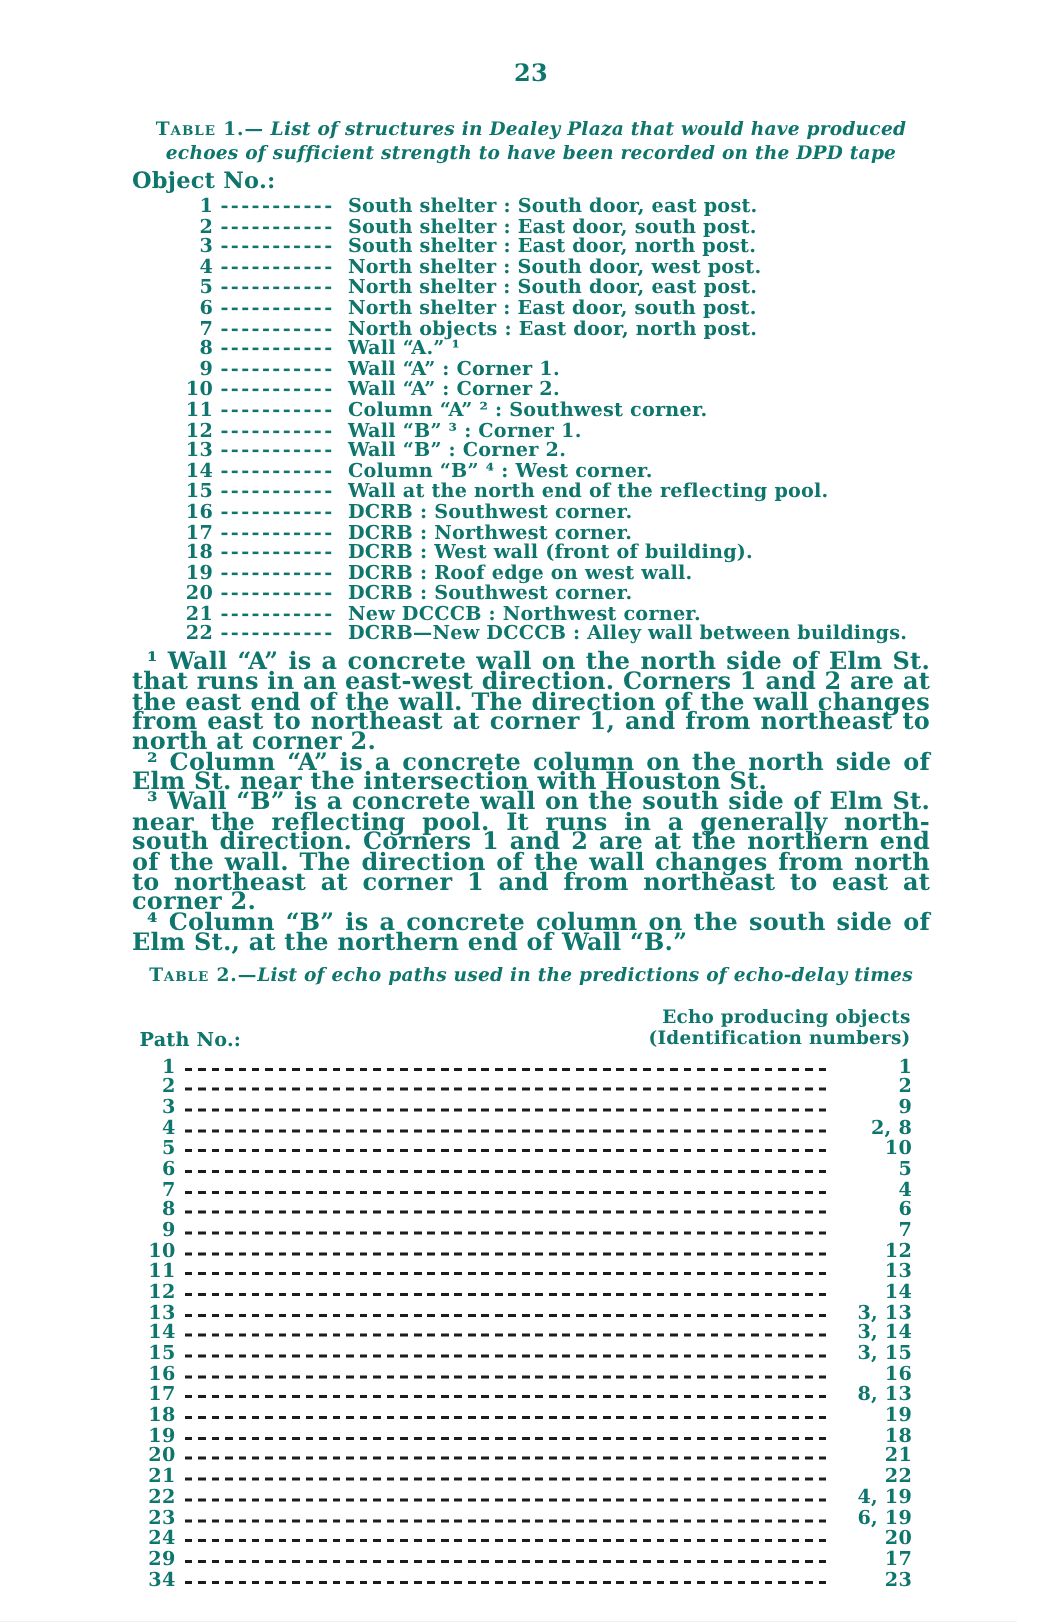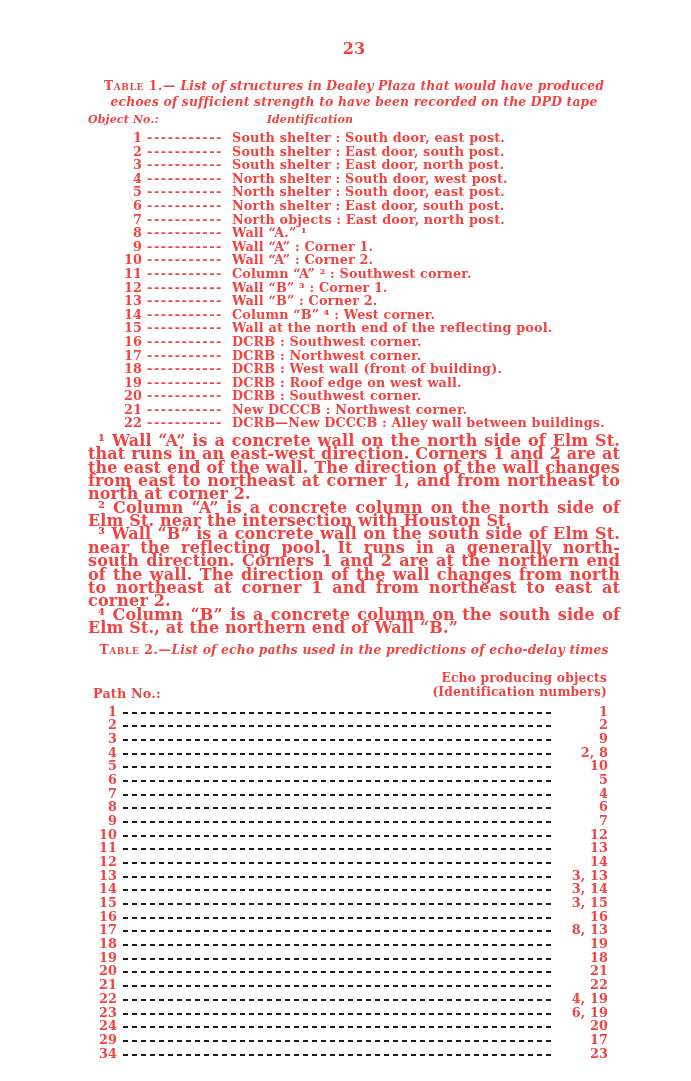--- a/index.html
+++ b/index.html
@@ -4,29 +4,29 @@
 <style>
   html,body{margin:0;padding:0;background:#e8e8e8;}
   .page{
     position:relative;
     width:691px;height:1081px;
     background:#ffffff;
     box-sizing:border-box;
     padding:40px 71px 0 88px;
     overflow:hidden;
     font-family:"DejaVu Serif", serif;
-    color:#ef4444;
+    color:#0f766e;
     font-weight:700;
     letter-spacing:0.15px;
   }
   .pageno{text-align:center;font-size:16px;line-height:18px;margin-bottom:20px;font-weight:700;}
   .caption{text-align:center;font-size:12.4px;line-height:15.5px;font-style:italic;}
   .t1cap{max-width:548px;margin:0 auto;text-align:center;}
   .cap-label{font-style:normal;font-variant:small-caps;letter-spacing:0.6px;}
-  .t1header{position:relative;height:17px;margin-top:3px;font-style:italic;font-size:11px;line-height:16px;}
+  .t1header{position:relative;height:17px;margin-top:3px;font-size:15px;line-height:16px;}
   .objno{position:absolute;left:0;top:0;}
   .ident{position:absolute;left:0;right:88px;top:0;text-align:center;}
   .t1rows{margin-top:2px;}
   .trow{display:flex;font-size:12.8px;line-height:13.6px;white-space:nowrap;}
   .trow .no{width:54px;text-align:right;}
   .trow .leader1{width:76px;margin-left:5px;letter-spacing:1.6px;overflow:hidden;}
   .trow .desc{margin-left:9px;}
   .footnotes{margin-top:4px;font-size:16px;line-height:13.35px;text-align:justify;}
   .fn{margin:0;text-indent:10px;}
   .t2cap{margin-top:8px;}
@@ -50,21 +50,20 @@
 
   <div class="pageno">23</div>
 
   <div class="caption t1cap">
     <span class="cap-label">Table 1.—</span>
     <span class="cap-title">List of structures in Dealey Plaza that would have produced echoes of sufficient strength to have been recorded on the DPD tape</span>
   </div>
 
   <div class="t1header">
     <span class="objno">Object No.:</span>
-    <span class="ident">Identification</span>
   </div>
 
   <div id="t1-rows" class="t1rows">
       <div class="trow">
         <span class="no">1</span>
         <span class="leader1">------------</span>
         <span class="desc">South shelter : South door, east post.</span>
       </div>
       <div class="trow">
         <span class="no">2</span>

